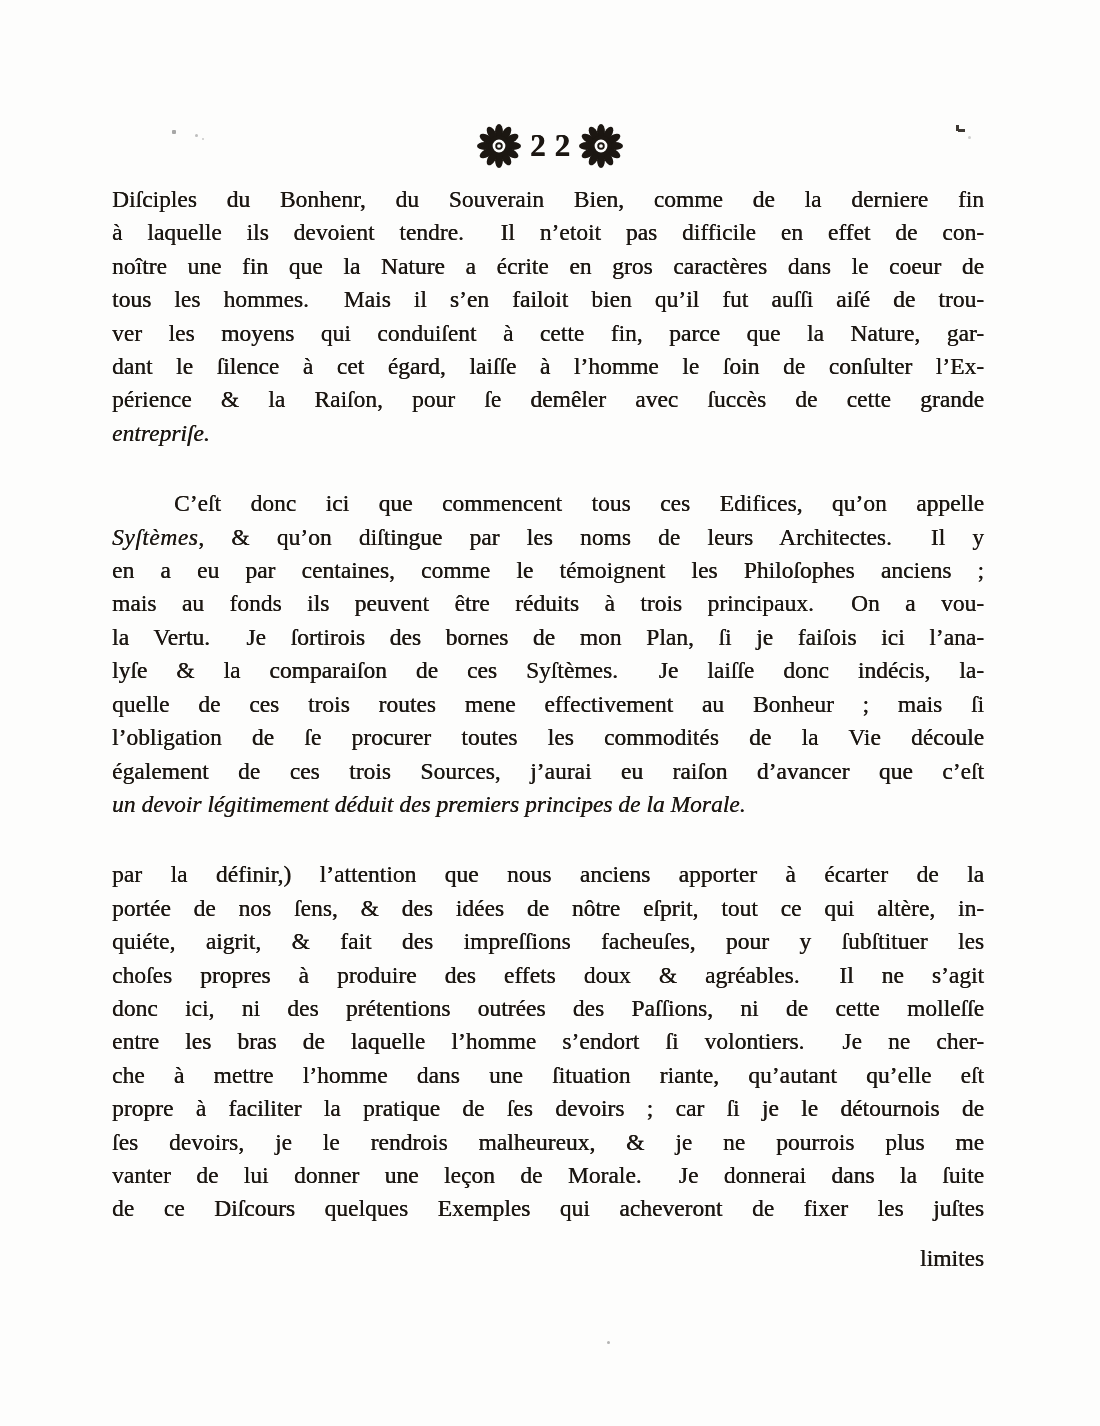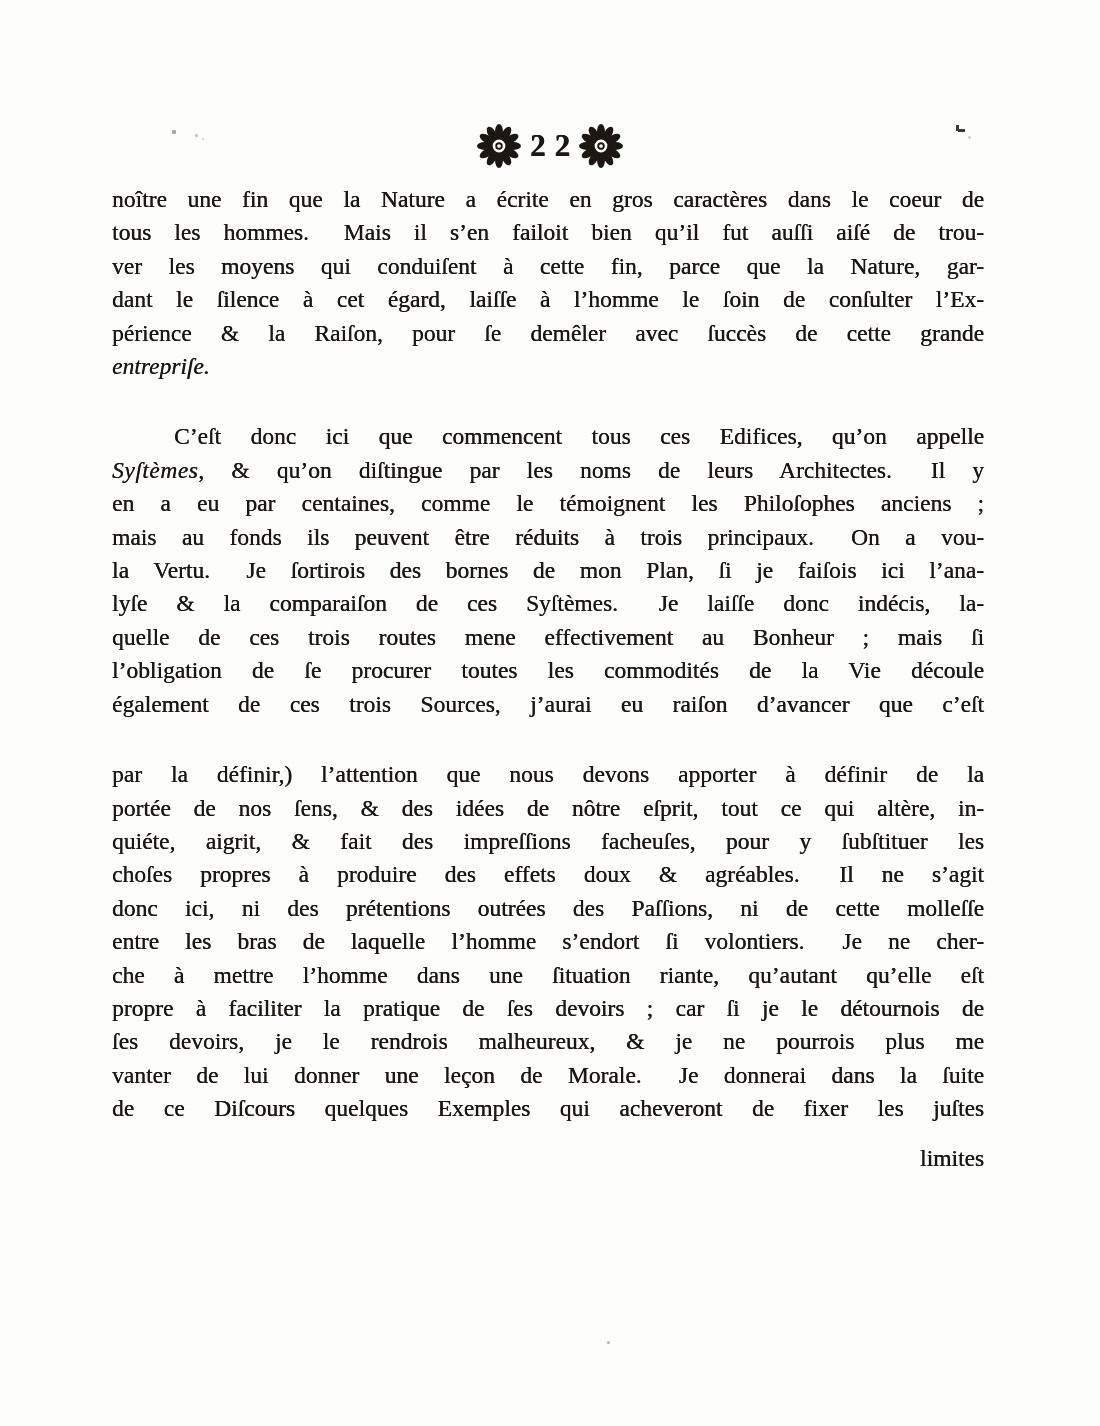--- a/index.html
+++ b/index.html
@@ -133,44 +133,47 @@
         <circle cx="20" cy="20" r="9.5"></circle>
       </g>
       <circle cx="20" cy="20" r="4.6" fill="none" stroke="#fdfdfc" stroke-width="2.4"></circle>
       <circle cx="20" cy="20" r="1.7" fill="#fdfdfc"></circle>
     </svg>
   </header>
 
   <main class="page-text">
 
     <section class="para">
+      <div class="line">Diſciples du Bonhenr, du Souverain Bien, comme de la derniere fin</div>
+      <div class="line">à laquelle ils devoient tendre.  Il n’etoit pas difficile en effet de con-</div>
       <div class="line">noître une fin que la Nature a écrite en gros caractères dans le coeur de</div>
       <div class="line">tous les hommes.  Mais il s’en failoit bien qu’il fut auſſi aiſé de trou-</div>
       <div class="line">ver les moyens qui conduiſent à cette fin, parce que la Nature, gar-</div>
       <div class="line">dant le ſilence à cet égard, laiſſe à l’homme le ſoin de conſulter l’Ex-</div>
       <div class="line">périence &amp; la Raiſon, pour ſe demêler avec ſuccès de cette grande</div>
       <div class="line endpara">entrepriſe.</div>
     </section>
 
     <section class="para">
       <div class="line first">C’eſt donc ici que commencent tous ces Edifices, qu’on appelle</div>
       <div class="line">
         <em>Syſtèmes</em><span>, &amp; qu’on diſtingue par les noms de leurs Architectes.  Il y</span>
       </div>
       <div class="line">en a eu par centaines, comme le témoignent les Philoſophes anciens ;</div>
       <div class="line">mais au fonds ils peuvent être réduits à trois principaux.  On a vou-</div>
       <div class="line">la Vertu.  Je ſortirois des bornes de mon Plan, ſi je faiſois ici l’ana-</div>
       <div class="line">lyſe &amp; la comparaiſon de ces Syſtèmes.  Je laiſſe donc indécis, la-</div>
       <div class="line">quelle de ces trois routes mene effectivement au Bonheur ; mais ſi</div>
       <div class="line">l’obligation de ſe procurer toutes les commodités de la Vie découle</div>
       <div class="line">également de ces trois Sources, j’aurai eu raiſon d’avancer que c’eſt</div>
+      <div class="line endpara">un devoir légitimement déduit des premiers principes de la Morale.</div>
     </section>
 
     <section class="para">
-      <div class="line">par la définir,) l’attention que nous devons apporter à définir de la</div>
+      <div class="line">par la définir,) l’attention que nous anciens apporter à écarter de la</div>
       <div class="line">portée de nos ſens, &amp; des idées de nôtre eſprit, tout ce qui altère, in-</div>
       <div class="line">quiéte, aigrit, &amp; fait des impreſſions facheuſes, pour y ſubſtituer les</div>
       <div class="line">choſes propres à produire des effets doux &amp; agréables.  Il ne s’agit</div>
       <div class="line">donc ici, ni des prétentions outrées des Paſſions, ni de cette molleſſe</div>
       <div class="line">entre les bras de laquelle l’homme s’endort ſi volontiers.  Je ne cher-</div>
       <div class="line">che à mettre l’homme dans une ſituation riante, qu’autant qu’elle eſt</div>
       <div class="line">propre à faciliter la pratique de ſes devoirs ; car ſi je le détournois de</div>
       <div class="line">ſes devoirs, je le rendrois malheureux, &amp; je ne pourrois plus me</div>
       <div class="line">vanter de lui donner une leçon de Morale.  Je donnerai dans la ſuite</div>
       <div class="line">de ce Diſcours quelques Exemples qui acheveront de fixer les juſtes</div>

